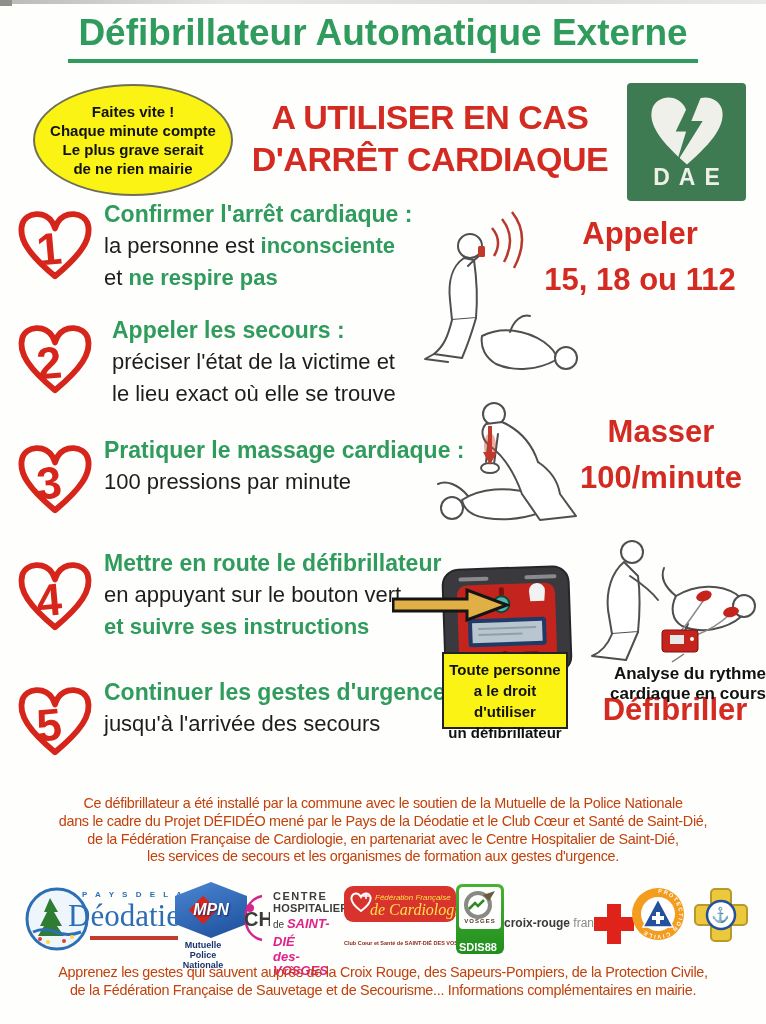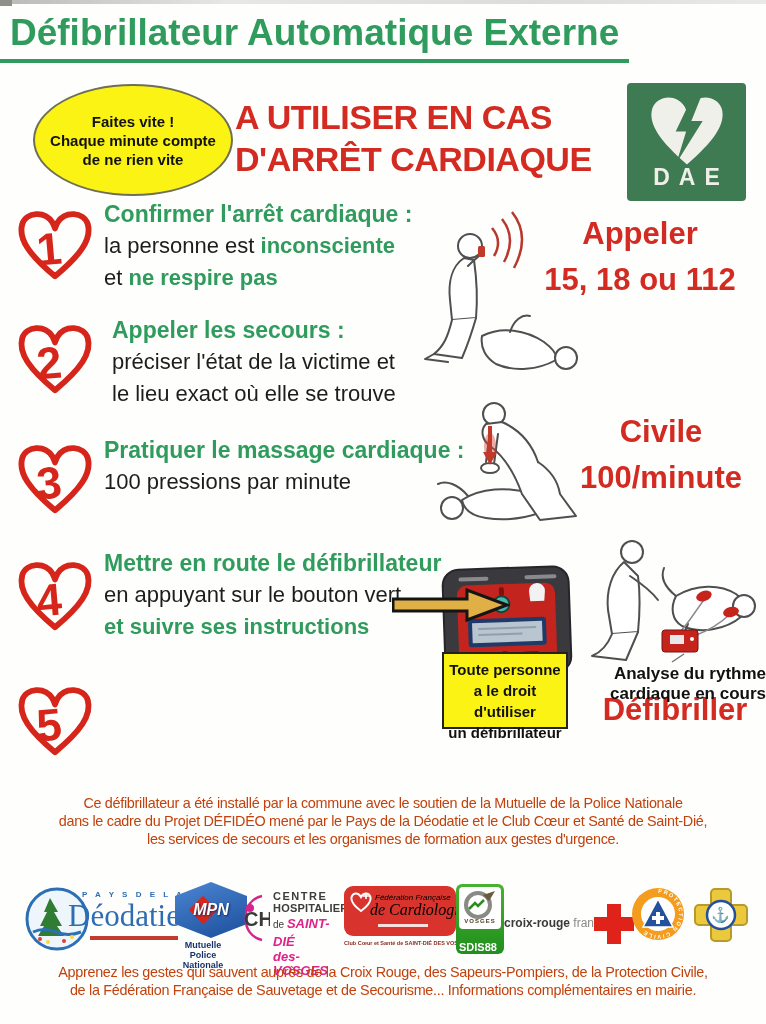--- a/index.html
+++ b/index.html
@@ -3,24 +3,24 @@
 <meta charset="utf-8">
 <style>
   *{box-sizing:border-box}
   html,body{margin:0;padding:0}
   body{width:766px;height:1024px;background:#fff;font-family:"Liberation Sans",sans-serif}
   :root{--green:#2f9b5c;--red:#d32b22;--heartred:#d6261b;--daegreen:#3f7b52;--yellow:#fbf313;--magenta:#e0218a;--blue:#2d6fb5}
   .poster{position:relative;width:766px;height:1024px;background:#fefefc;overflow:hidden}
   .a{position:absolute}
   .top-strip{left:0;top:0;width:766px;height:4px;background:linear-gradient(90deg,#b9b9b5,#e7e7e3 30%,#dddcd8 70%,#e9e9e5)}
   .corner-mark{left:0;top:0;width:12px;height:6px;background:#8f8f8b}
-  .title{left:0;top:12px;width:766px;color:var(--green);font-weight:bold;font-size:37px}
+  .title{left:0;top:12px;width:766px;text-align:center;color:var(--green);font-weight:bold;font-size:37px}
   .title span{display:inline-block;border-bottom:4px solid var(--green);padding:0 10px 5px}
   .bubble{left:33px;top:84px;width:200px;height:112px;background:var(--yellow);border:2px solid #6f6f58;border-radius:50%;display:flex;flex-direction:column;justify-content:center;text-align:center;font-weight:bold;font-size:15px;line-height:19px;color:#111}
-  .usage{left:235px;top:96px;width:390px;color:var(--red);font-weight:bold;font-size:34px;line-height:42px;letter-spacing:-0.5px}
+  .usage{left:235px;top:96px;width:390px;color:var(--red);font-weight:bold;font-size:34px;line-height:42px;text-align:center;letter-spacing:-0.5px}
   .dae{left:627px;top:83px;width:119px;height:118px;background:var(--daegreen);border-radius:4px;display:flex;flex-direction:column;align-items:center;padding-top:5px}
   .dae .label{color:#efefe9;font-weight:bold;font-size:23px;line-height:24px;letter-spacing:9px;text-indent:9px;margin-top:-3px}
   .heart{width:84px;height:92px}
   .heart svg{width:100%;height:100%}
   .heart .num{position:absolute;inset:0;display:flex;align-items:center;justify-content:center;color:var(--heartred);font-weight:bold;font-size:45px;padding:6px 12px 0 0;transform:rotate(-5deg)}
   .step{font-size:22px;line-height:32px;color:#1d1d1d;white-space:nowrap}
   .step .h{color:var(--green);font-weight:bold;font-size:23px}
   .gb{color:var(--green);font-weight:bold}
   .action{color:var(--red);font-weight:bold;font-size:31px;text-align:center;line-height:35px;white-space:nowrap}
   .action .gap{height:11px}
@@ -28,38 +28,39 @@
   .cap{left:566px;top:664px;width:200px;font-weight:bold;font-size:17px;color:#111;text-align:right}
   .para{left:0;width:766px;text-align:center;font-size:14.4px;line-height:17.8px;color:#c2410c;letter-spacing:-0.3px}
   .sketch path,.sketch circle,.sketch ellipse{vector-effect:non-scaling-stroke}
   
   .hex{width:72px;height:56px;background:linear-gradient(160deg,#4b86d2,#1c4e9b);clip-path:polygon(50% 0,100% 25%,100% 75%,50% 100%,0 75%,0 25%);position:relative}
   .hex .dia{position:absolute;left:18px;top:18px;width:20px;height:20px;background:#d6261b;transform:rotate(45deg)}
   .hex .t{position:absolute;inset:0;display:flex;align-items:center;justify-content:center;color:#fff;font-weight:bold;font-style:italic;font-size:16px;text-shadow:1px 1px 2px #12306b}
   .mpn-sub{width:62px;text-align:center;font-weight:bold;color:#17336e;font-size:9px;line-height:10px}
   .ch-l{font-weight:bold;color:#3c3c3c;font-size:11px;line-height:12px;letter-spacing:1.5px}
   .ch-m{font-weight:bold;font-style:italic;color:var(--magenta);font-size:13px;line-height:14px}
-  .ffc-box{position:relative;width:112px;height:50px;background:#d8332c;border-radius:9px;color:#000000}
+  .ffc-box{position:relative;width:112px;height:36px;background:#d8332c;border-radius:9px;color:#fde047}
   .anchor-icon{font-size:15px;fill:#24519e}
 </style>
 </head>
 <body>
 
 <div class="poster">
   <div class="a top-strip"></div>
   <div class="a corner-mark"></div>
 
   <div class="a title">
     <span>Défibrillateur Automatique Externe</span>
   </div>
 
   <div class="a bubble">
     <div>Faites vite !</div>
     <div>Chaque minute compte</div>
-    <div>de ne rien vite</div>
+    <div>Le plus grave serait</div>
+    <div>de ne rien mairie</div>
   </div>
 
   <div class="a usage">
     <div>A UTILISER EN CAS</div>
     <div>D'ARRÊT CARDIAQUE</div>
   </div>
 
   <div class="a dae">
     <svg width="88" height="80" viewBox="0 0 100 92">
       <path d="M50 88 C20 62 5 42 10 24 C15 8 38 6 47 21 C48 23 49 25 50 28 C51 25 52 23 53 21 C62 6 85 8 90 24 C95 42 80 62 50 88 Z" fill="#f0f0ea"></path>
@@ -115,28 +116,32 @@
     <div class="h">Pratiquer le massage cardiaque :</div>
     <div>100 pressions par minute</div>
   </div>
 
   <div class="a step" style="left:104px;top:547px">
     <div class="h">Mettre en route le défibrillateur</div>
     <div>en appuyant sur le bouton vert</div>
     <div class="gb">et suivre ses instructions</div>
   </div>
 
+  <div class="a step" style="left:104px;top:676px">
+    <div class="h">Continuer les gestes d'urgence</div>
+    <div>jusqu'à l'arrivée des secours</div>
+  </div>
 
   <div class="a action" style="left:540px;top:216px;width:200px">
     <div>Appeler</div>
     <div class="gap"></div>
     <div>15, 18 ou 112</div>
   </div>
   <div class="a action" style="left:572px;top:414px;width:178px">
-    <div>Civile</div>
+    <div>Masser</div>
     <div class="gap"></div>
     <div>100/minute</div>
   </div>
   <div class="a action" style="left:585px;top:692px;width:180px">Défibriller</div>
 
   <svg class="a sketch" style="left:418px;top:208px" width="165" height="195" viewBox="0 0 165 195">
     <g stroke="#4f4f4f" stroke-width="2" fill="#fff" stroke-linecap="round" stroke-linejoin="round">
       <circle cx="52" cy="38" r="12"></circle>
       <path d="M46 50 C34 58 30 74 32 92 L34 112 L58 110 C60 88 58 66 56 52 Z"></path>
       <path d="M50 58 C55 53 59 50 63 46" fill="none"></path>
@@ -225,20 +230,21 @@
 
   <div class="a ybox">
     <div>Toute personne</div>
     <div>a le droit d'utiliser</div>
     <div>un défibrillateur</div>
   </div>
 
   <div class="a para" style="top:795px">
     <div>Ce défibrillateur a été installé par la commune avec le soutien de la Mutuelle de la Police Nationale</div>
     <div>dans le cadre du Projet DÉFIDÉO mené par le Pays de la Déodatie et le Club Cœur et Santé de Saint-Dié,</div>
+    <div>de la Fédération Française de Cardiologie, en partenariat avec le Centre Hospitalier de Saint-Dié,</div>
     <div>les services de secours et les organismes de formation aux gestes d'urgence.</div>
   </div>
 
   <div class="a" style="left:24px;top:884px;width:164px;height:72px">
     <svg class="a" style="left:0;top:2px" width="66" height="66" viewBox="0 0 66 66">
       <circle cx="33" cy="33" r="30" fill="#eef6fc" stroke="#2d6fb5" stroke-width="3"></circle>
       <path d="M26 12 L34 26 L30 26 L38 40 L33 40 L40 50 L14 50 L20 40 L16 40 L23 26 L20 26 Z" fill="#2e7d32"></path>
       <path d="M9 46 Q20 41 32 46 T57 46" stroke="#2d6fb5" stroke-width="3" fill="none"></path>
       <circle cx="16" cy="53" r="2" fill="#e53935"></circle>
         <circle cx="24" cy="56" r="2" fill="#fdd835"></circle>

